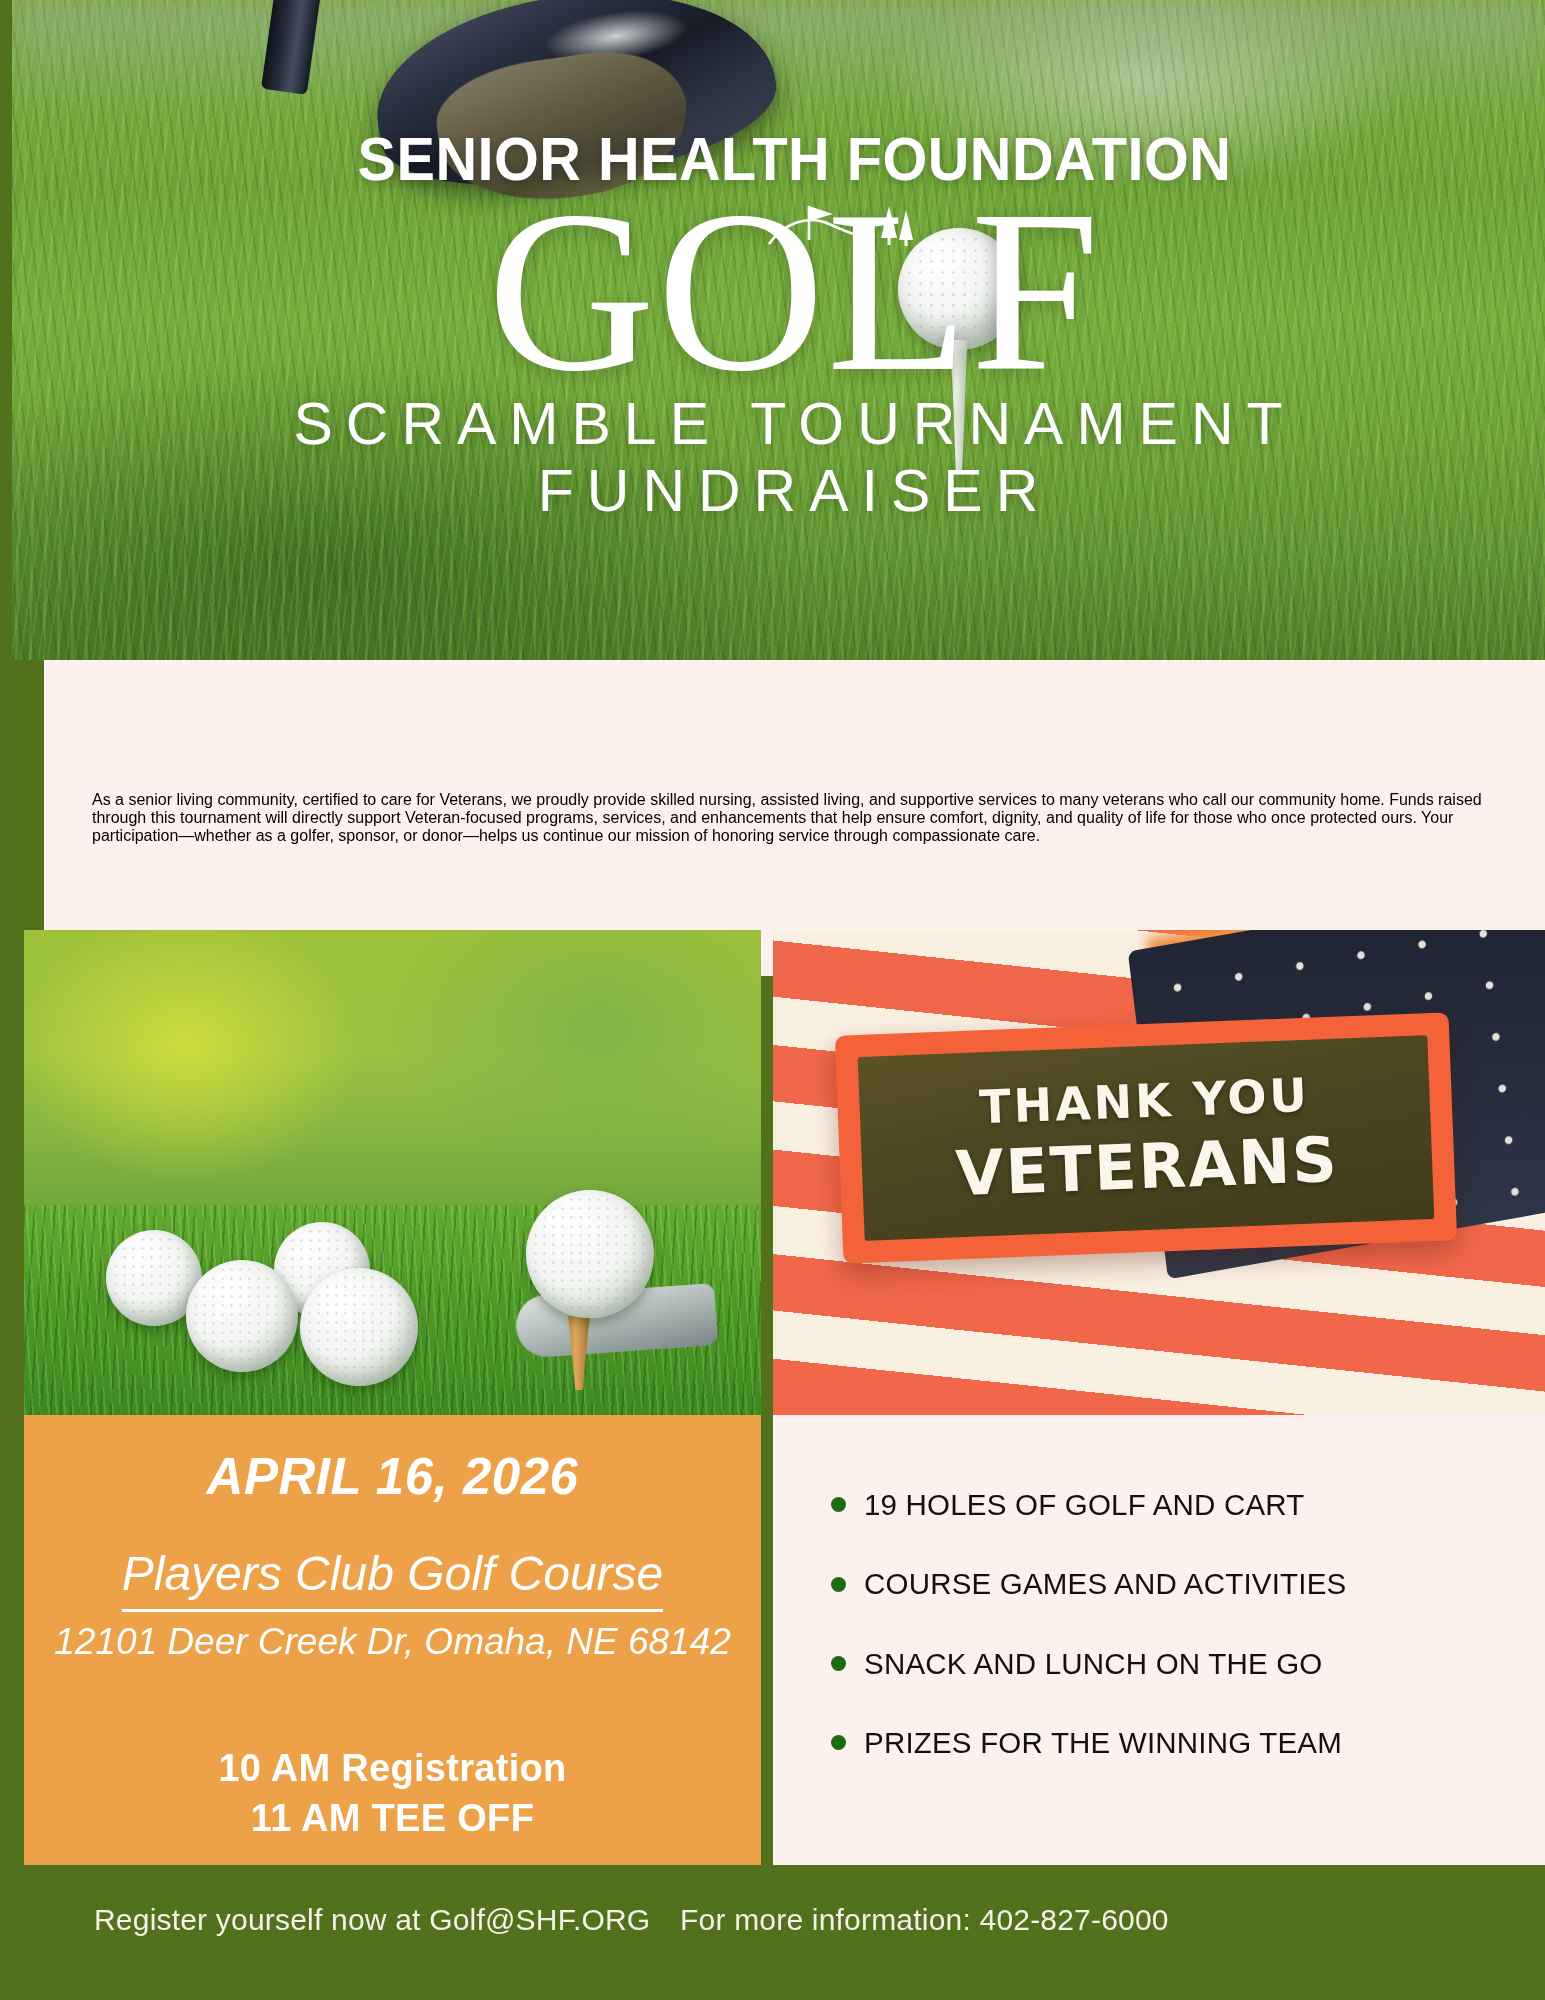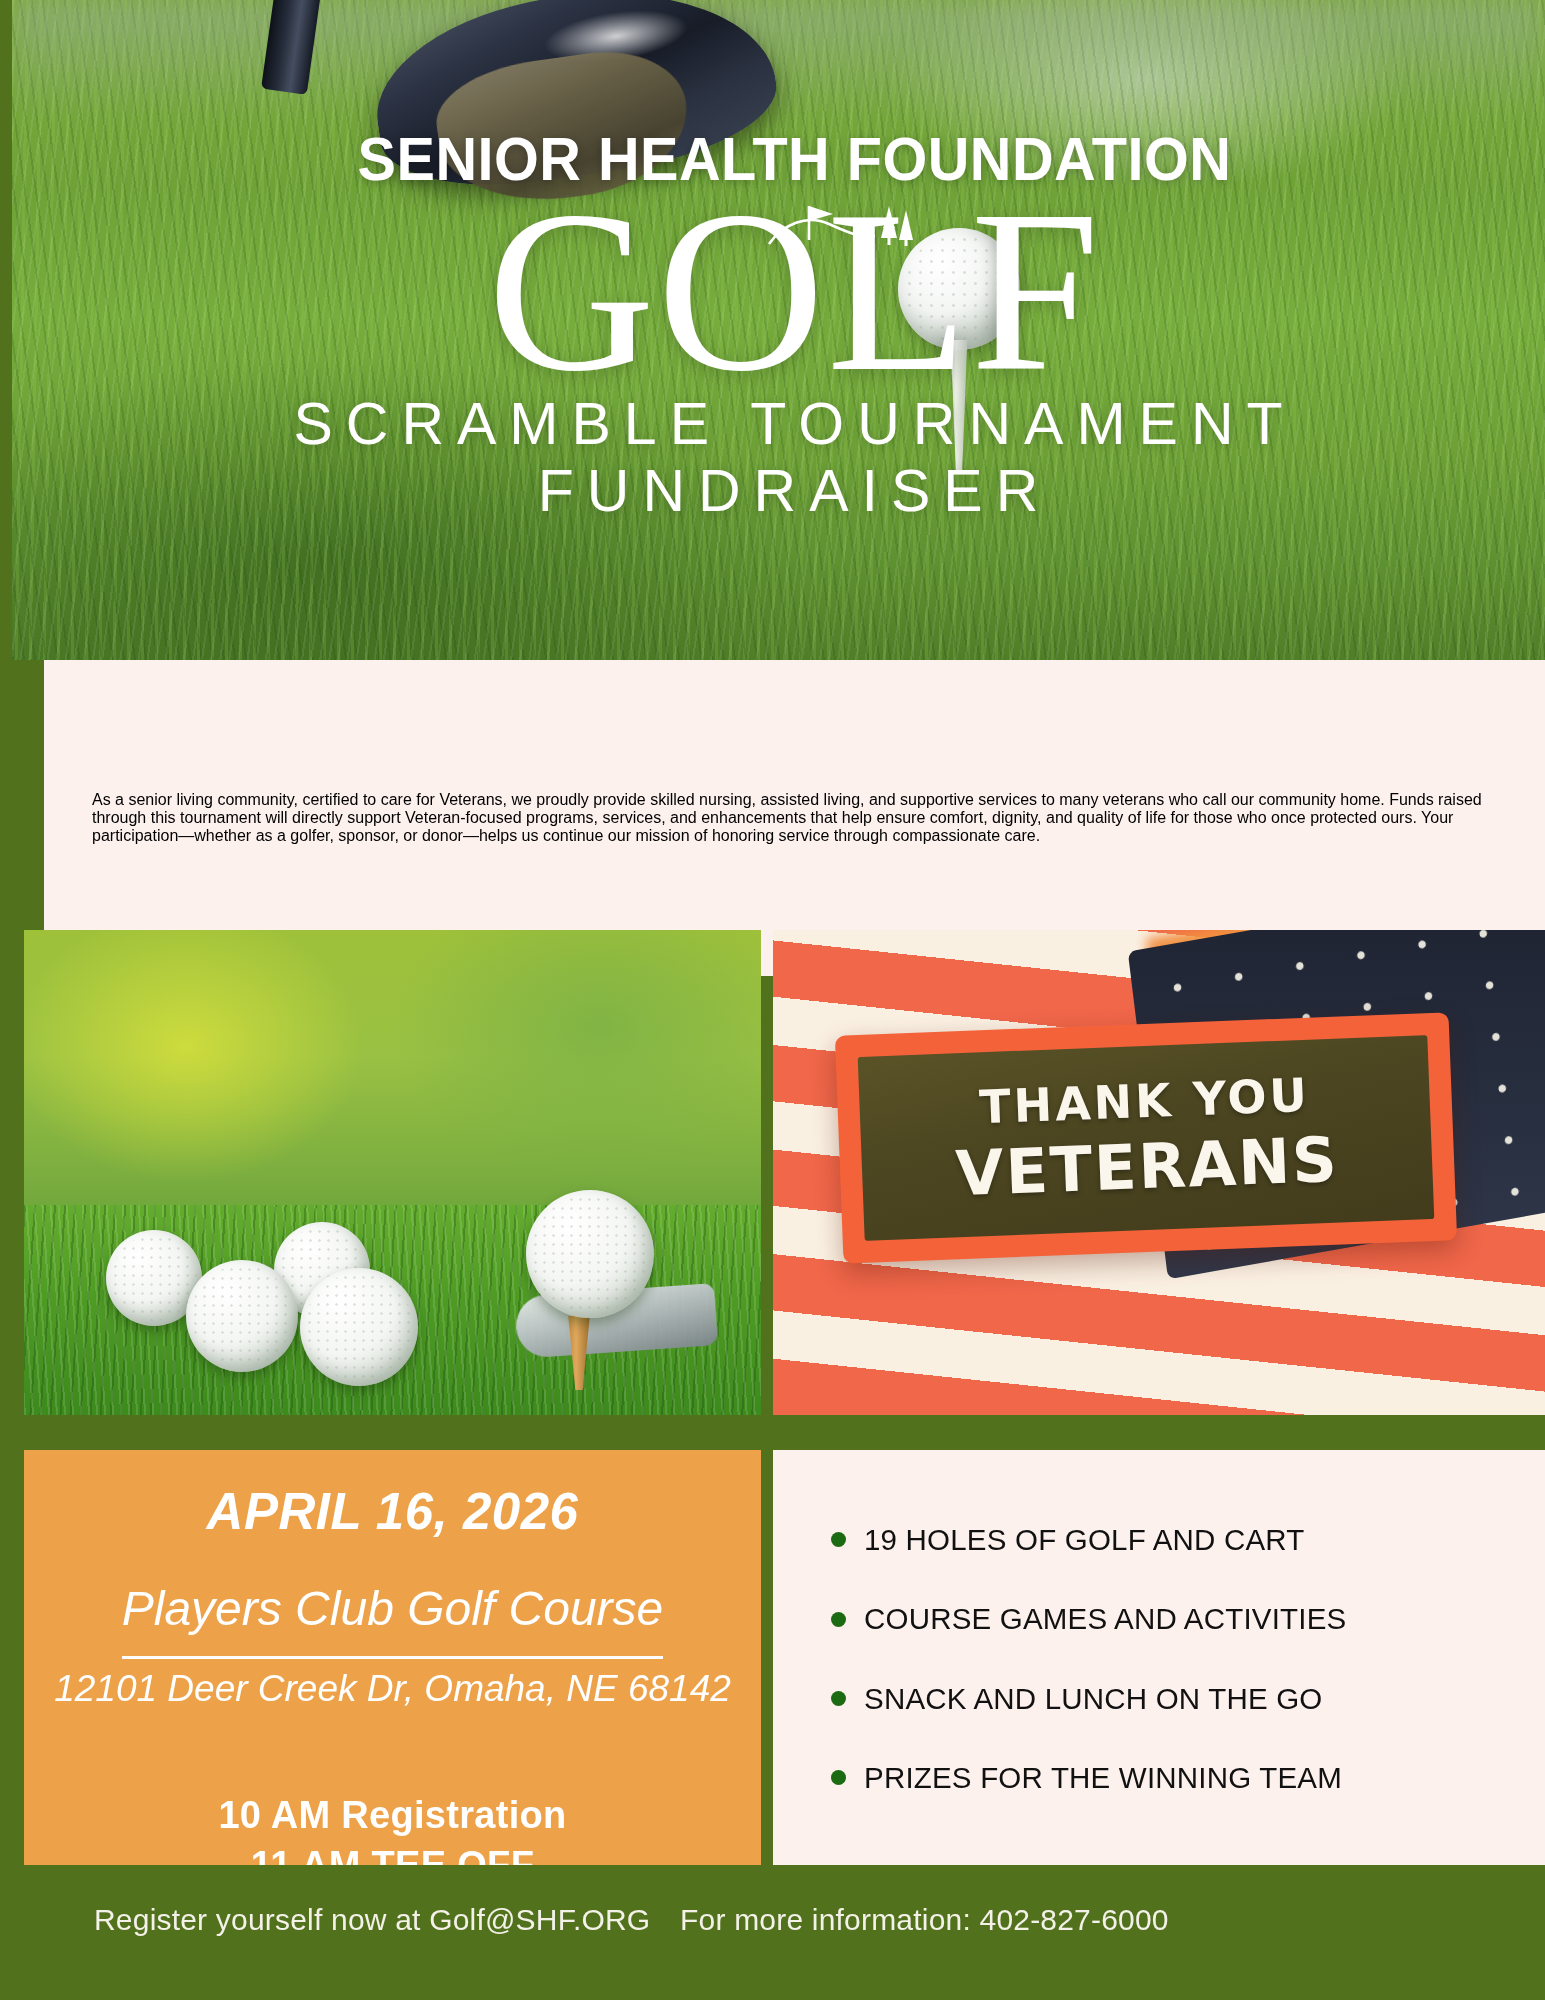--- a/index.html
+++ b/index.html
@@ -229,35 +229,35 @@
     gap:2px;
     color:#FAF6EC;
     font-family:"DejaVu Sans","Liberation Sans",sans-serif;
     font-weight:700;
     text-shadow:0 2px 5px rgba(0,0,0,.35);
   }
   .board-l1 { font-size:46px; letter-spacing:3px; }
   .board-l2 { font-size:62px; letter-spacing:2px; }
 
   
-  .details { position:absolute; left:12px; top:1450px; width:1533px; height:450px; }
+  .details { position:absolute; left:12px; top:1415px; width:1533px; height:450px; }
   .det-left {
     position:absolute; left:12px; top:0; width:737px; height:450px;
     background:#EDA24A;
     padding:24px 30px 0 30px;
     text-align:center; color:#fff;
   }
   .date-line {
     font-size:51px; font-weight:700; font-style:italic;
     letter-spacing:.5px; line-height:1.1; margin-top:10px;
   }
   .venue {
     font-size:48px; font-weight:400; font-style:italic;
     line-height:1.12; margin-top:42px;
-    padding-bottom:20px;
+    padding-bottom:8px;
     border-bottom:3px solid #ffffff;
     display:inline-block;
   }
   .address {
     font-size:37px; font-weight:400; font-style:italic;
     line-height:1.2; margin-top:8px;
   }
   .times { margin-top:80px; }
   .time-line {
     font-size:38px; font-weight:700; line-height:1.3;

